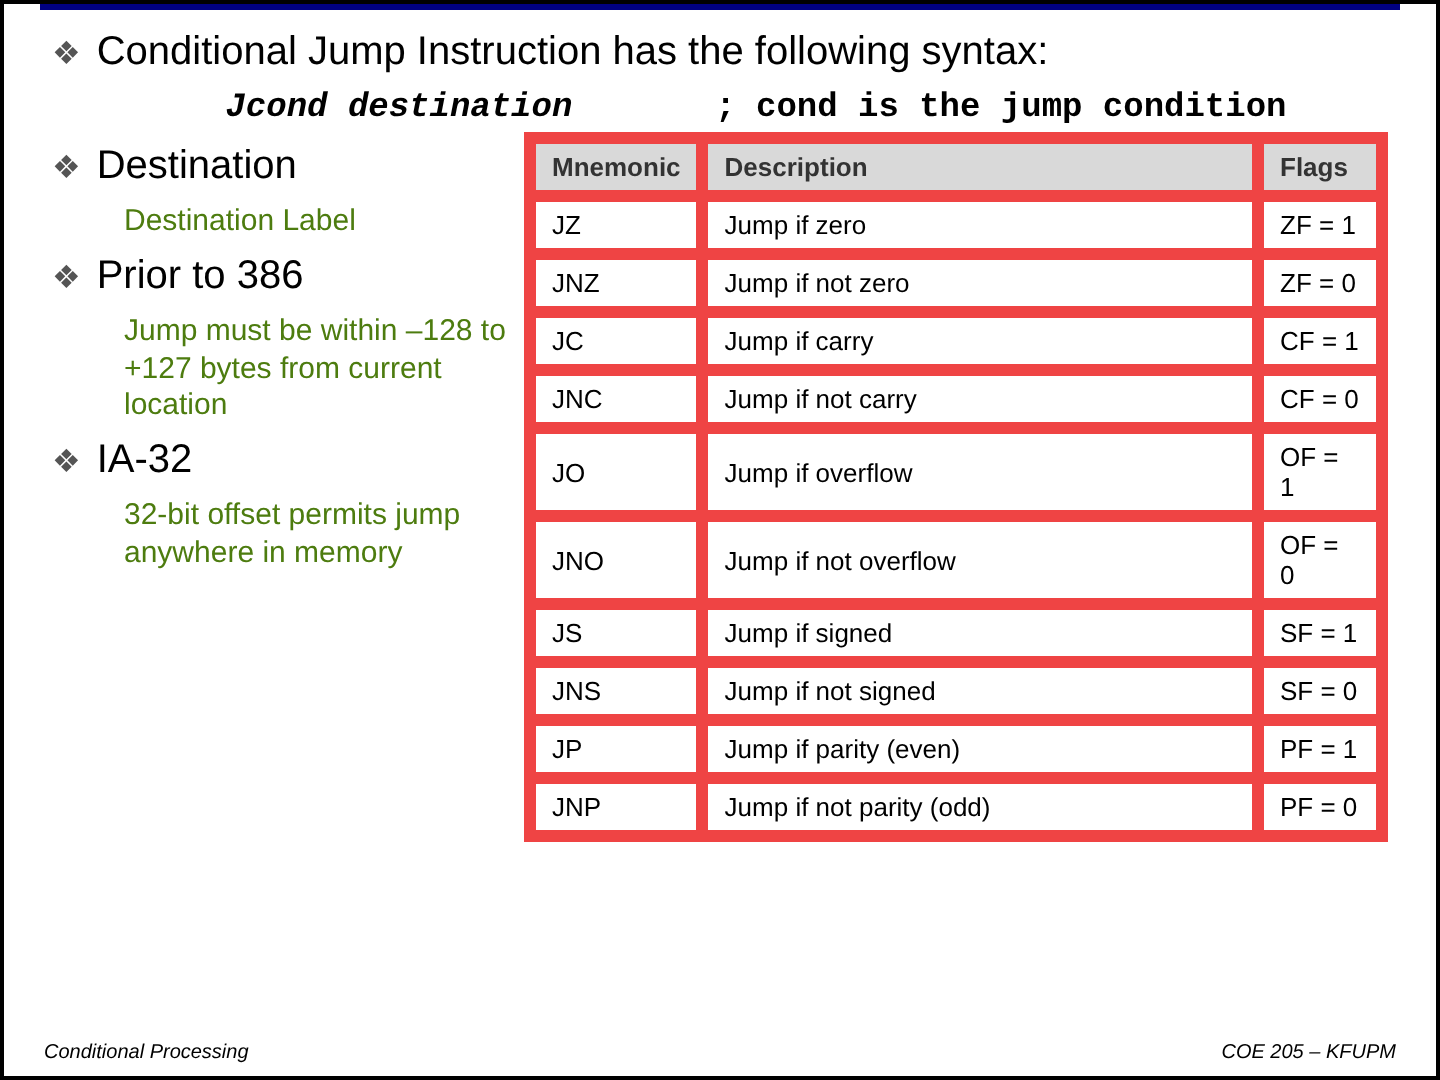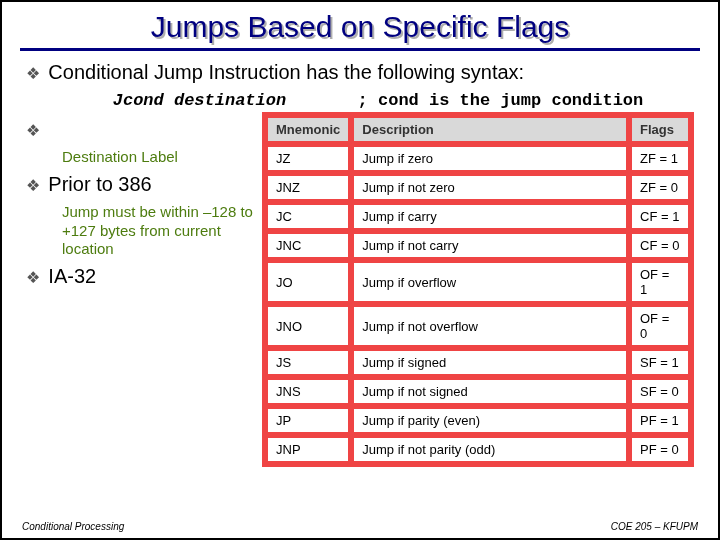--- a/index.html
+++ b/index.html
@@ -102,51 +102,52 @@
     padding: 0 20px;
     font-size: 10px;
     font-style: italic;
     color: #000;
   }
 </style>
 </head>
 <body>
 
 <div class="slide">
-  <h1 class="title">Jumps Based on Specific Flags</h1>
   <div class="underline"></div>
 
   <div class="content">
     <div class="bullet1">
       <span class="diamond">❖</span>
       <span>Conditional Jump Instruction has the following syntax:</span>
     </div>
     <div class="codeline">
       <span>Jcond destination</span>
       &nbsp;&nbsp;&nbsp;&nbsp;&nbsp;
       <span class="comment">; cond is the jump condition</span>
     </div>
 
     <div class="two-col">
       <div class="left">
         <div class="bullet1">
           <span class="diamond">❖</span>
+          <span>Destination</span>
         </div>
         <div class="sub">Destination Label</div>
 
         <div class="bullet1">
           <span class="diamond">❖</span>
           <span>Prior to 386</span>
         </div>
         <div class="sub">Jump must be within –128 to +127 bytes from current location</div>
 
         <div class="bullet1">
           <span class="diamond">❖</span>
           <span>IA-32</span>
         </div>
+        <div class="sub">32-bit offset permits jump anywhere in memory</div>
       </div>
 
       <div class="right">
         <table>
           <tbody>
               <tr>
             <th>Mnemonic</th>
             <th>Description</th>
             <th>Flags</th>
           </tr>

